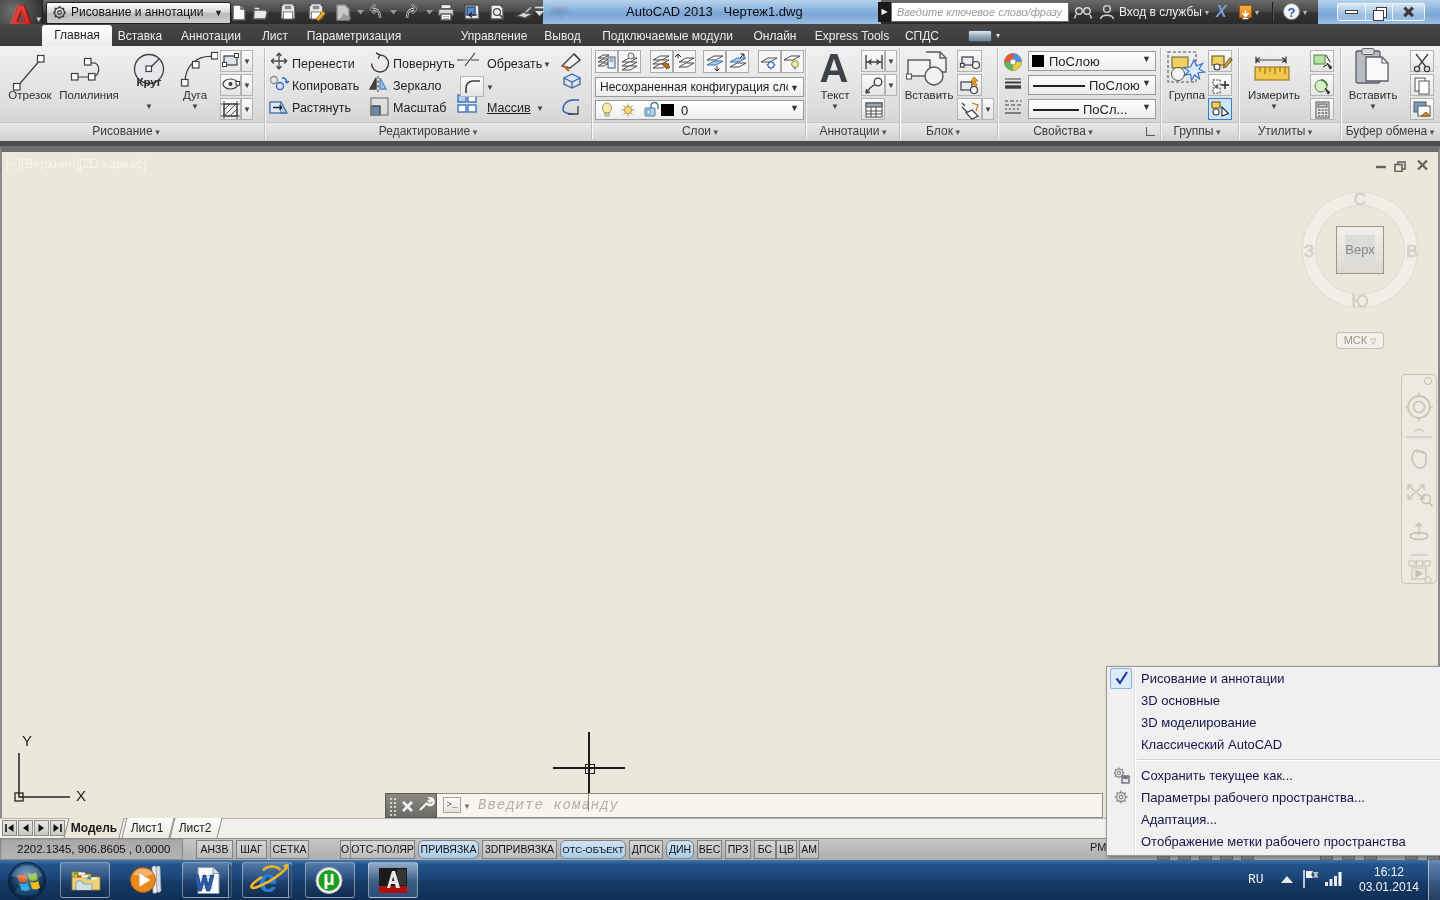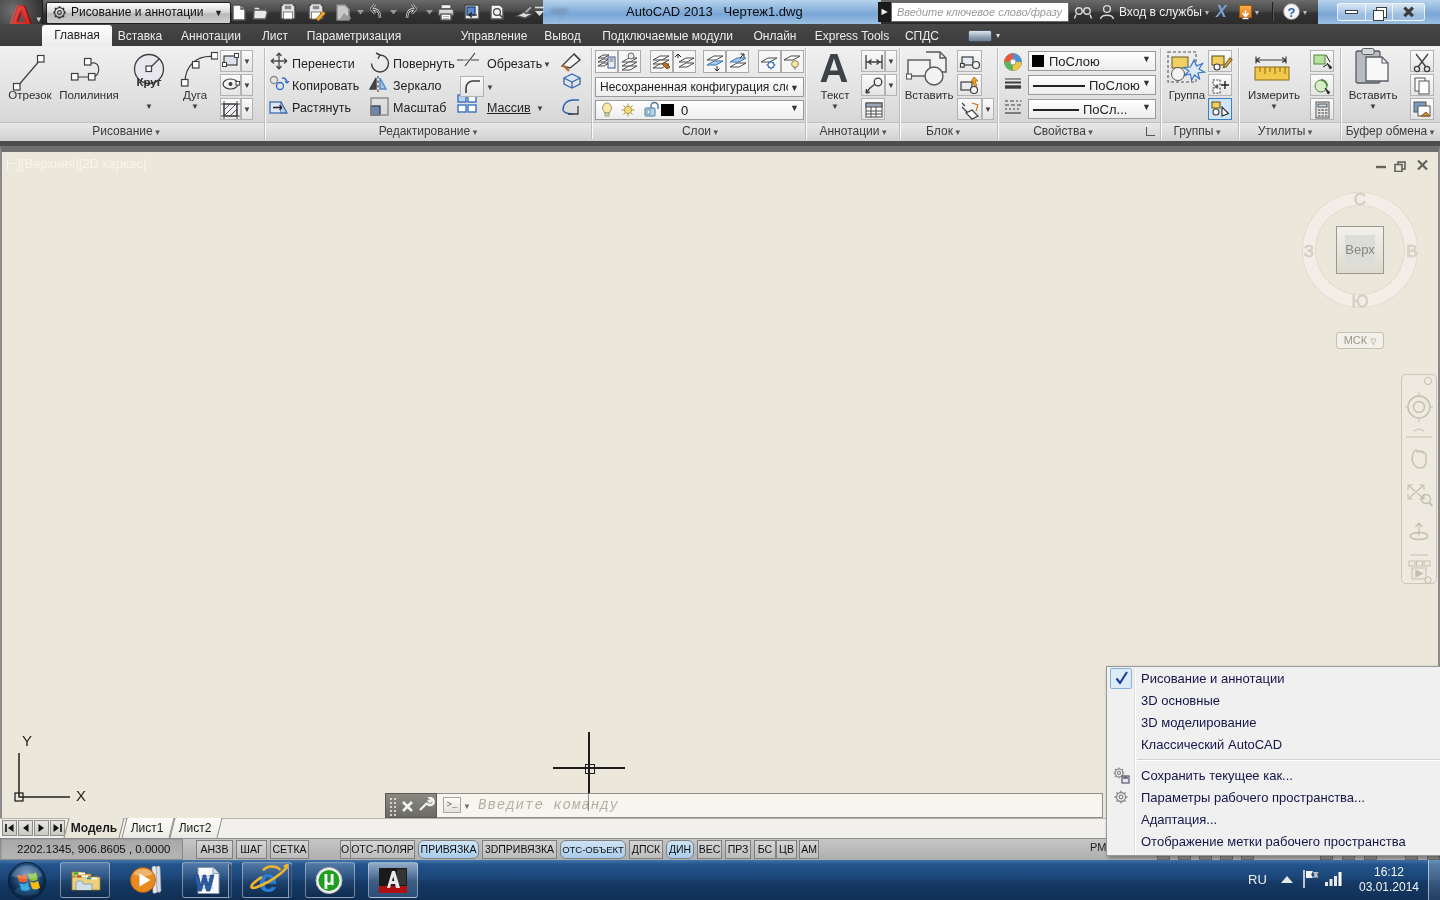--- a/index.html
+++ b/index.html
@@ -827,21 +827,21 @@
 <div class="ab" style="left:313px;top:864px;width:32px;height:29px;color:#fff;font-size:20px;font-weight:bold;text-align:center;line-height:29px;">µ</div>
 <div class="ab tbtn" style="left:368px;background:linear-gradient(rgba(255,255,255,.5),rgba(255,255,255,.18) 50%,rgba(120,170,220,.25));"></div>
 <svg class="ab" style="left:377px;top:866px;" width="32" height="29" viewBox="0 0 32 29">
  <rect x="2" y="2" width="28" height="25" fill="#1a1a1a"></rect>
  <rect x="2" y="20" width="28" height="7" fill="#b01010"></rect>
  <path d="M10 22 L15 5 h3 L23 22 h-4 l-1-4 h-4 l-1 4z" fill="#e8e8e8"></path>
  <path d="M15 15 h2.4 l-1.2-4.5z" fill="#1a1a1a"></path>
  <rect x="20" y="3" width="9" height="16" fill="rgba(255,255,255,.12)"></rect>
 </svg>
 
-<div class="ab" style="left:1248px;top:872px;color:#f0f0f0;font-size:13px;">RU</div>
+<div class="ab" style="left:1248px;top:872px;color:#f0f0f0;font-size:13px;font-family:Liberation Mono, monospace;">RU</div>
 <div class="ab" style="left:1281px;top:876px;width:0;height:0;border-left:6px solid transparent;border-right:6px solid transparent;border-bottom:7px solid #e8e8e8;"></div>
 <svg class="ab" style="left:1301px;top:868px;" width="20" height="22" viewBox="0 0 20 22">
  <path d="M3 2 v18" stroke="#e8e8e8" stroke-width="1.6"></path>
  <path d="M5 3 h7 l-1.8 3.5 1.8 3.5 h-7z" fill="#f4f4f4"></path>
  <path d="M12 4 h5.5 l-1.4 2.7 1.4 2.7 h-5.5 l1.4-2.7z" fill="#c0c0c0"></path>
 </svg>
 <svg class="ab" style="left:1324px;top:870px;" width="20" height="18" viewBox="0 0 20 18">
  <g fill="#e8e8e8">
         <rect x="1" y="12" width="3" height="4"></rect>
         <rect x="5.5" y="9" width="3" height="7"></rect>

